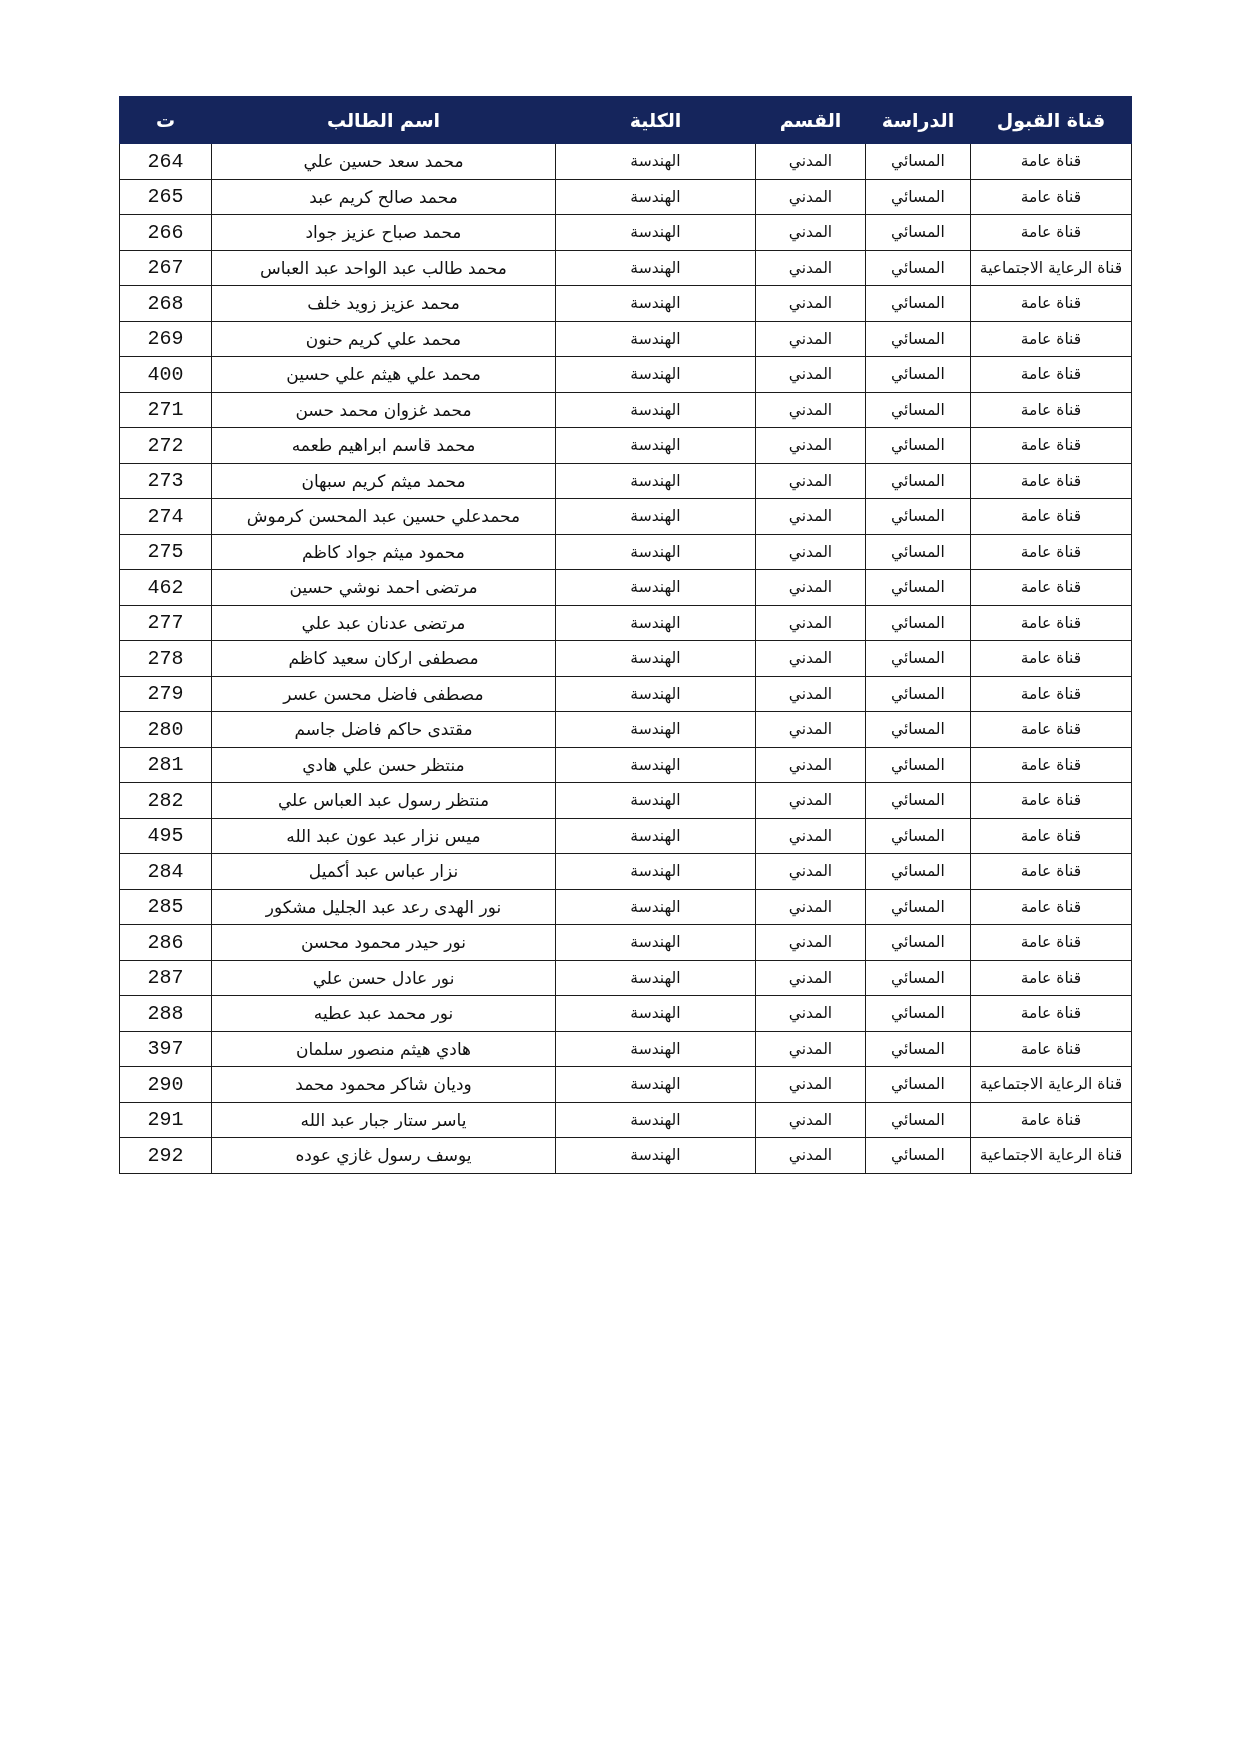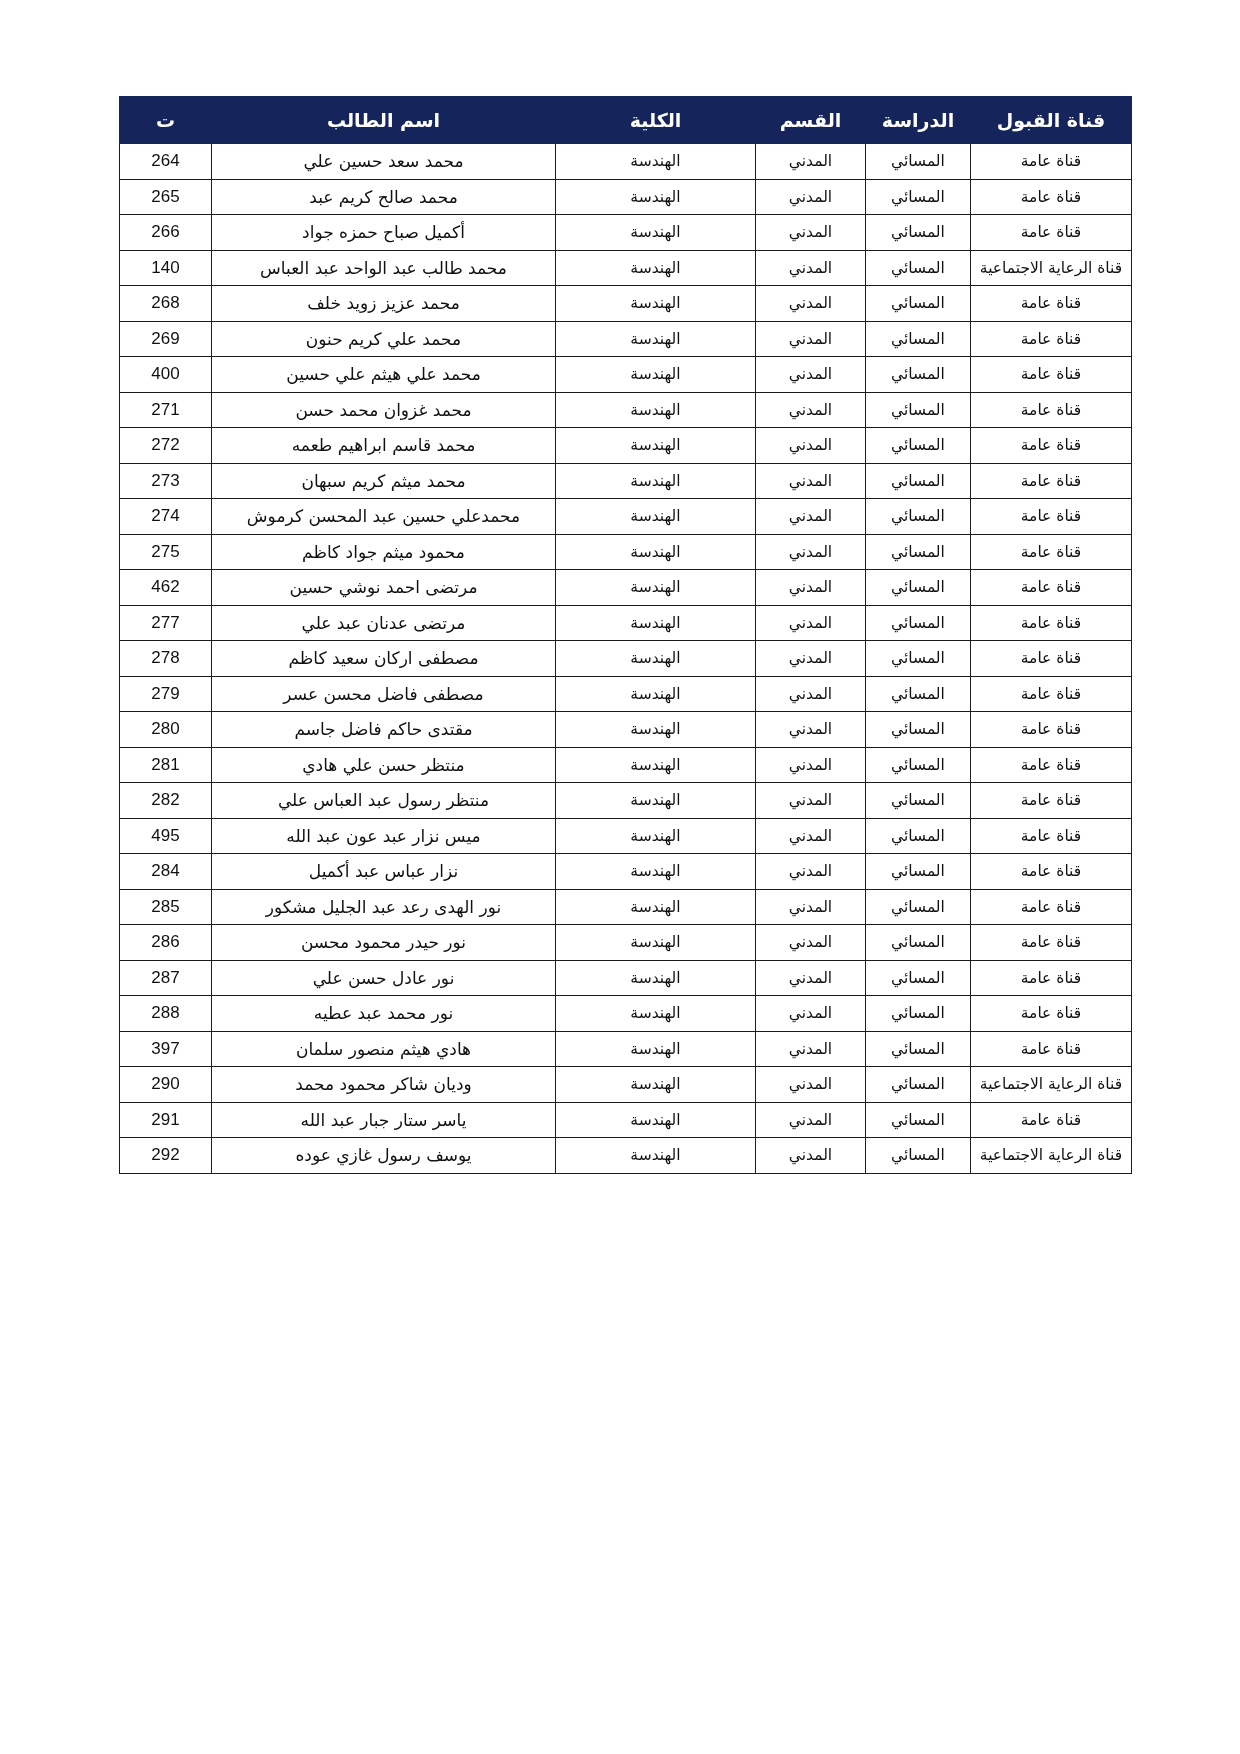--- a/index.html
+++ b/index.html
@@ -50,22 +50,22 @@
     height: 34.5px;
     font-size: 15.5px;
     text-align: center;
     vertical-align: middle;
     padding: 0 5px;
     white-space: nowrap;
     overflow: hidden;
     color: #111111;
   }
   tbody td.idx {
-    font-size: 17px;
-    font-family: Liberation Sans, sans-serif;
+    font-size: 20px;
+    font-family: Liberation Mono, monospace;
   }
   tbody td.name {
     font-size: 17px;
   }
 </style>
 </head>
 <body>
 
 <div class="page">
   <table class="roster">
@@ -102,30 +102,30 @@
           <td class="dept">المدني</td>
           <td class="college">الهندسة</td>
           <td class="name">محمد صالح كريم عبد</td>
           <td class="idx">265</td>
         </tr>
         <tr>
           <td class="channel">قناة عامة</td>
           <td class="study">المسائي</td>
           <td class="dept">المدني</td>
           <td class="college">الهندسة</td>
-          <td class="name">أكميل صباح حمزه جواد</td>
+          <td class="name">محمد صباح عزيز جواد</td>
           <td class="idx">266</td>
         </tr>
         <tr>
           <td class="channel">قناة الرعاية الاجتماعية</td>
           <td class="study">المسائي</td>
           <td class="dept">المدني</td>
           <td class="college">الهندسة</td>
           <td class="name">محمد طالب عبد الواحد عبد العباس</td>
-          <td class="idx">140</td>
+          <td class="idx">267</td>
         </tr>
         <tr>
           <td class="channel">قناة عامة</td>
           <td class="study">المسائي</td>
           <td class="dept">المدني</td>
           <td class="college">الهندسة</td>
           <td class="name">محمد عزيز زويد خلف</td>
           <td class="idx">268</td>
         </tr>
         <tr>

